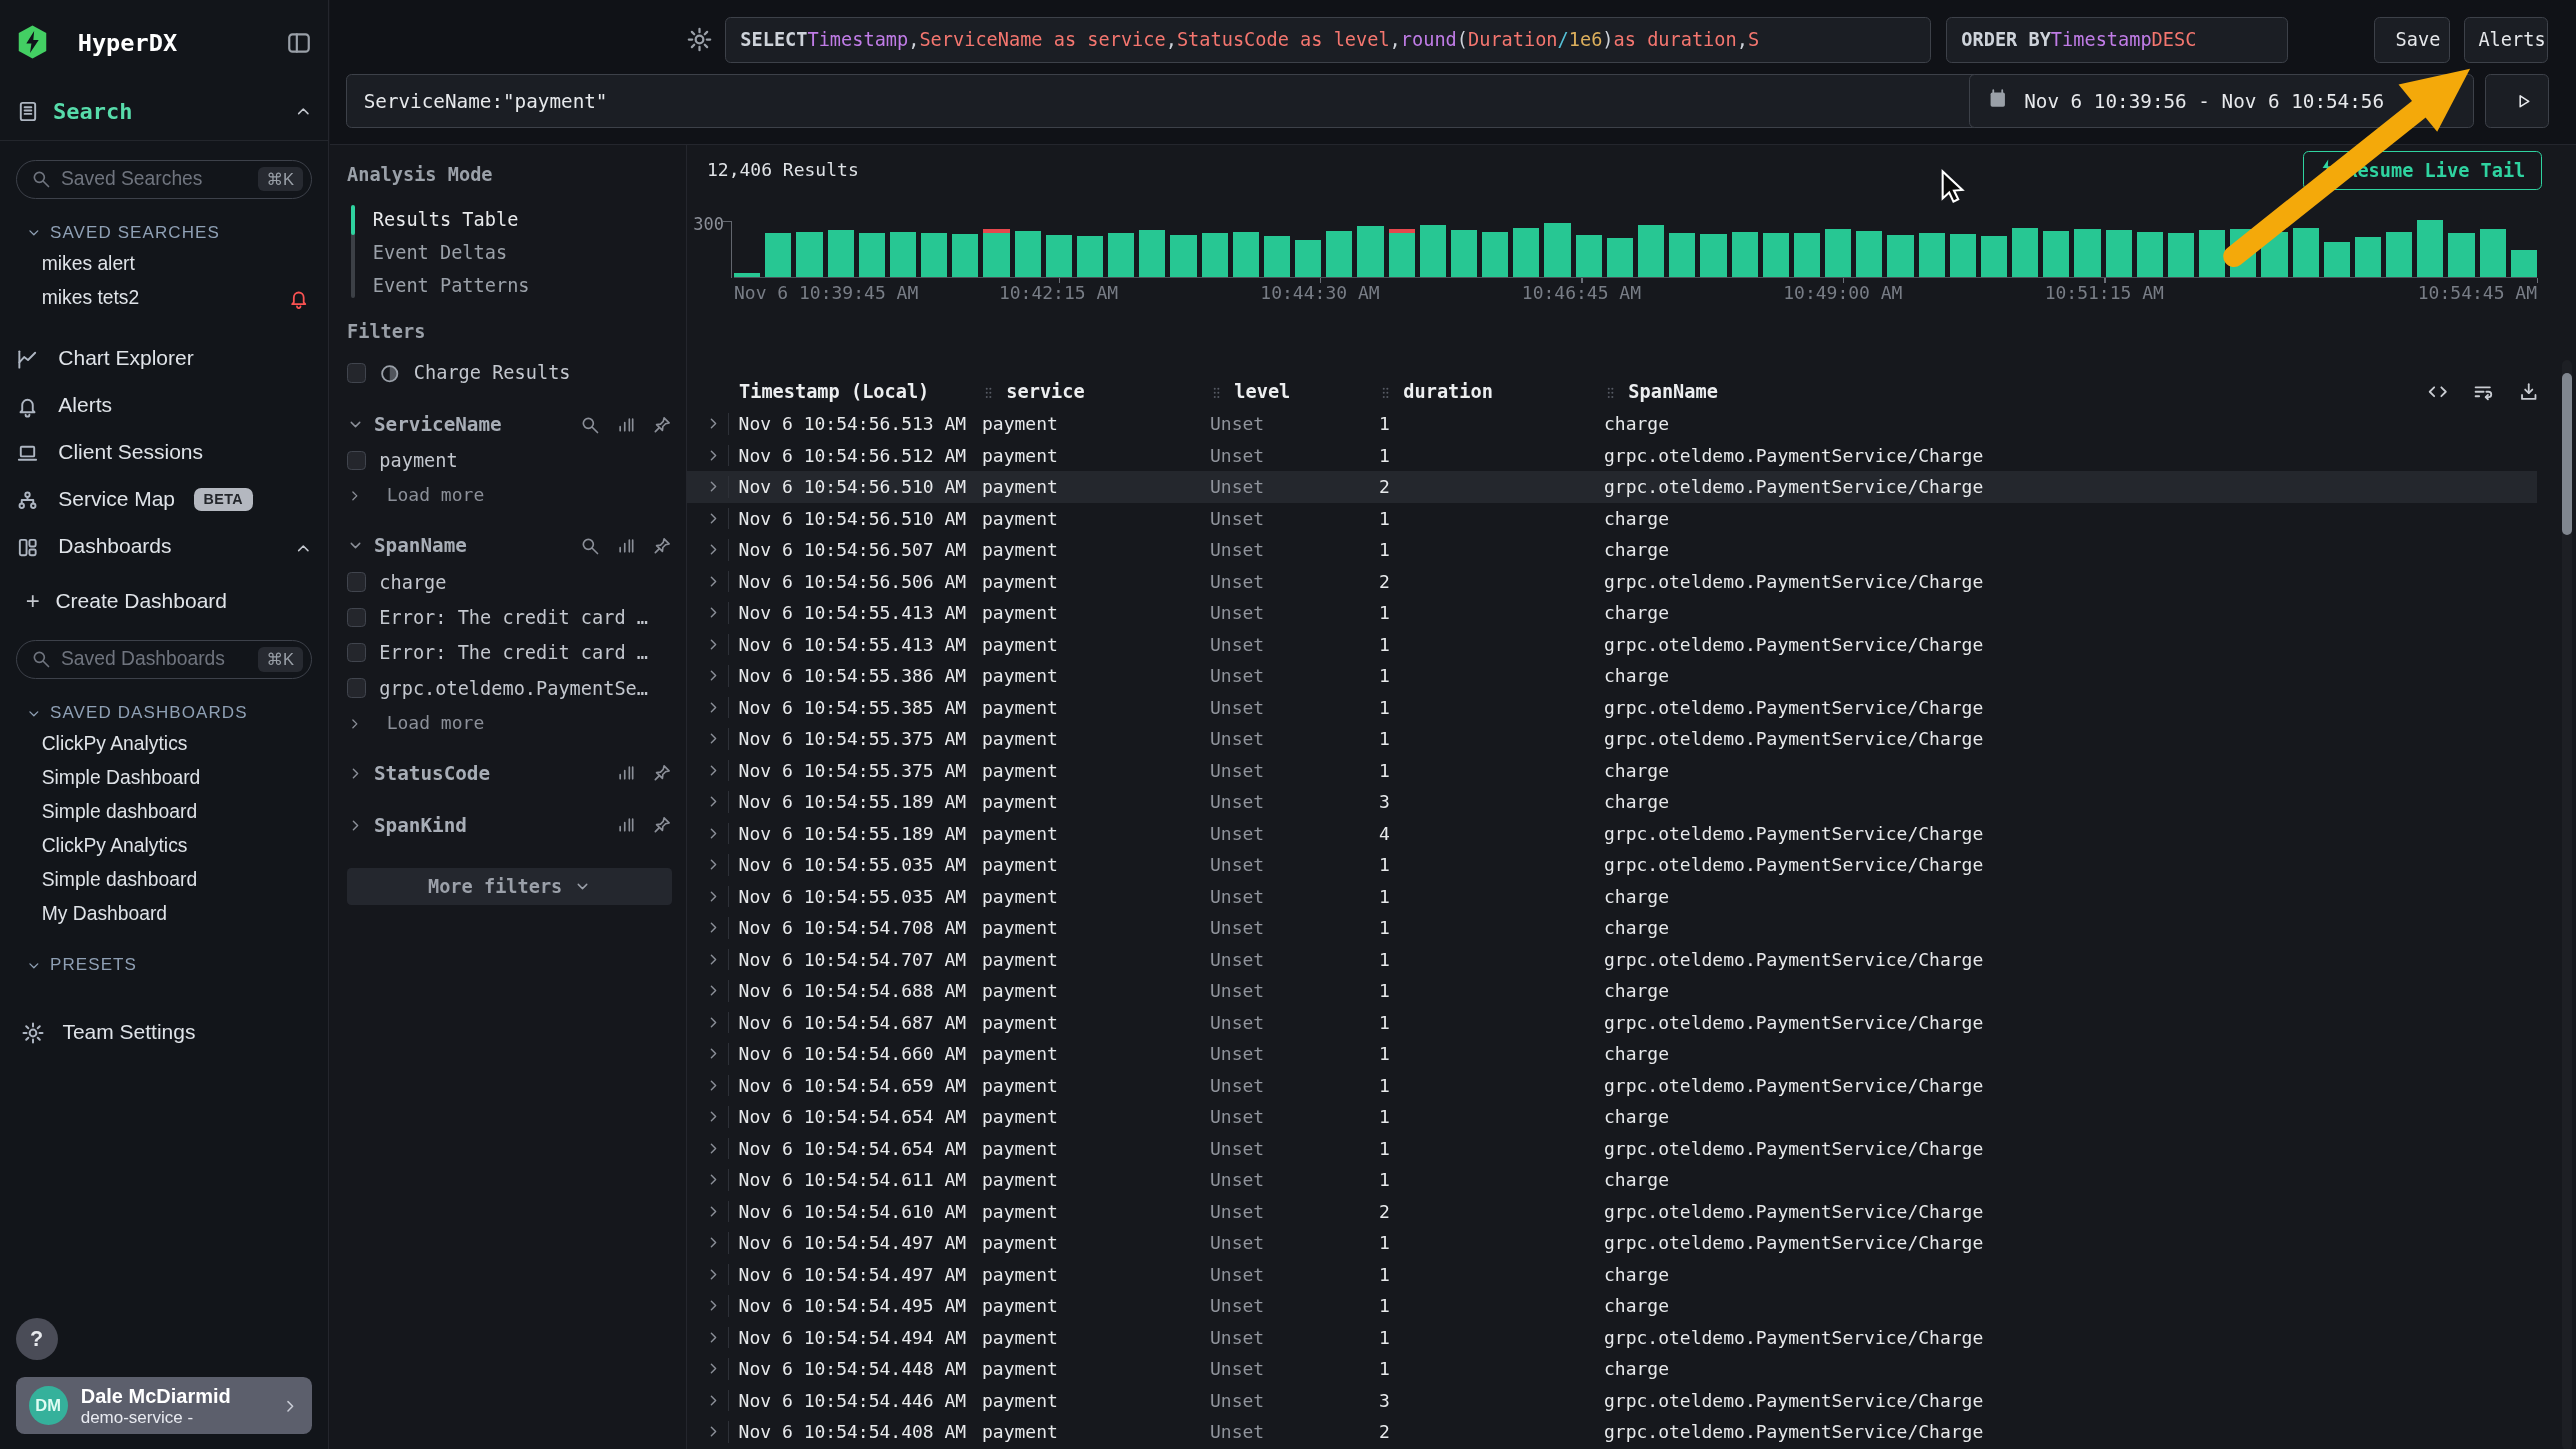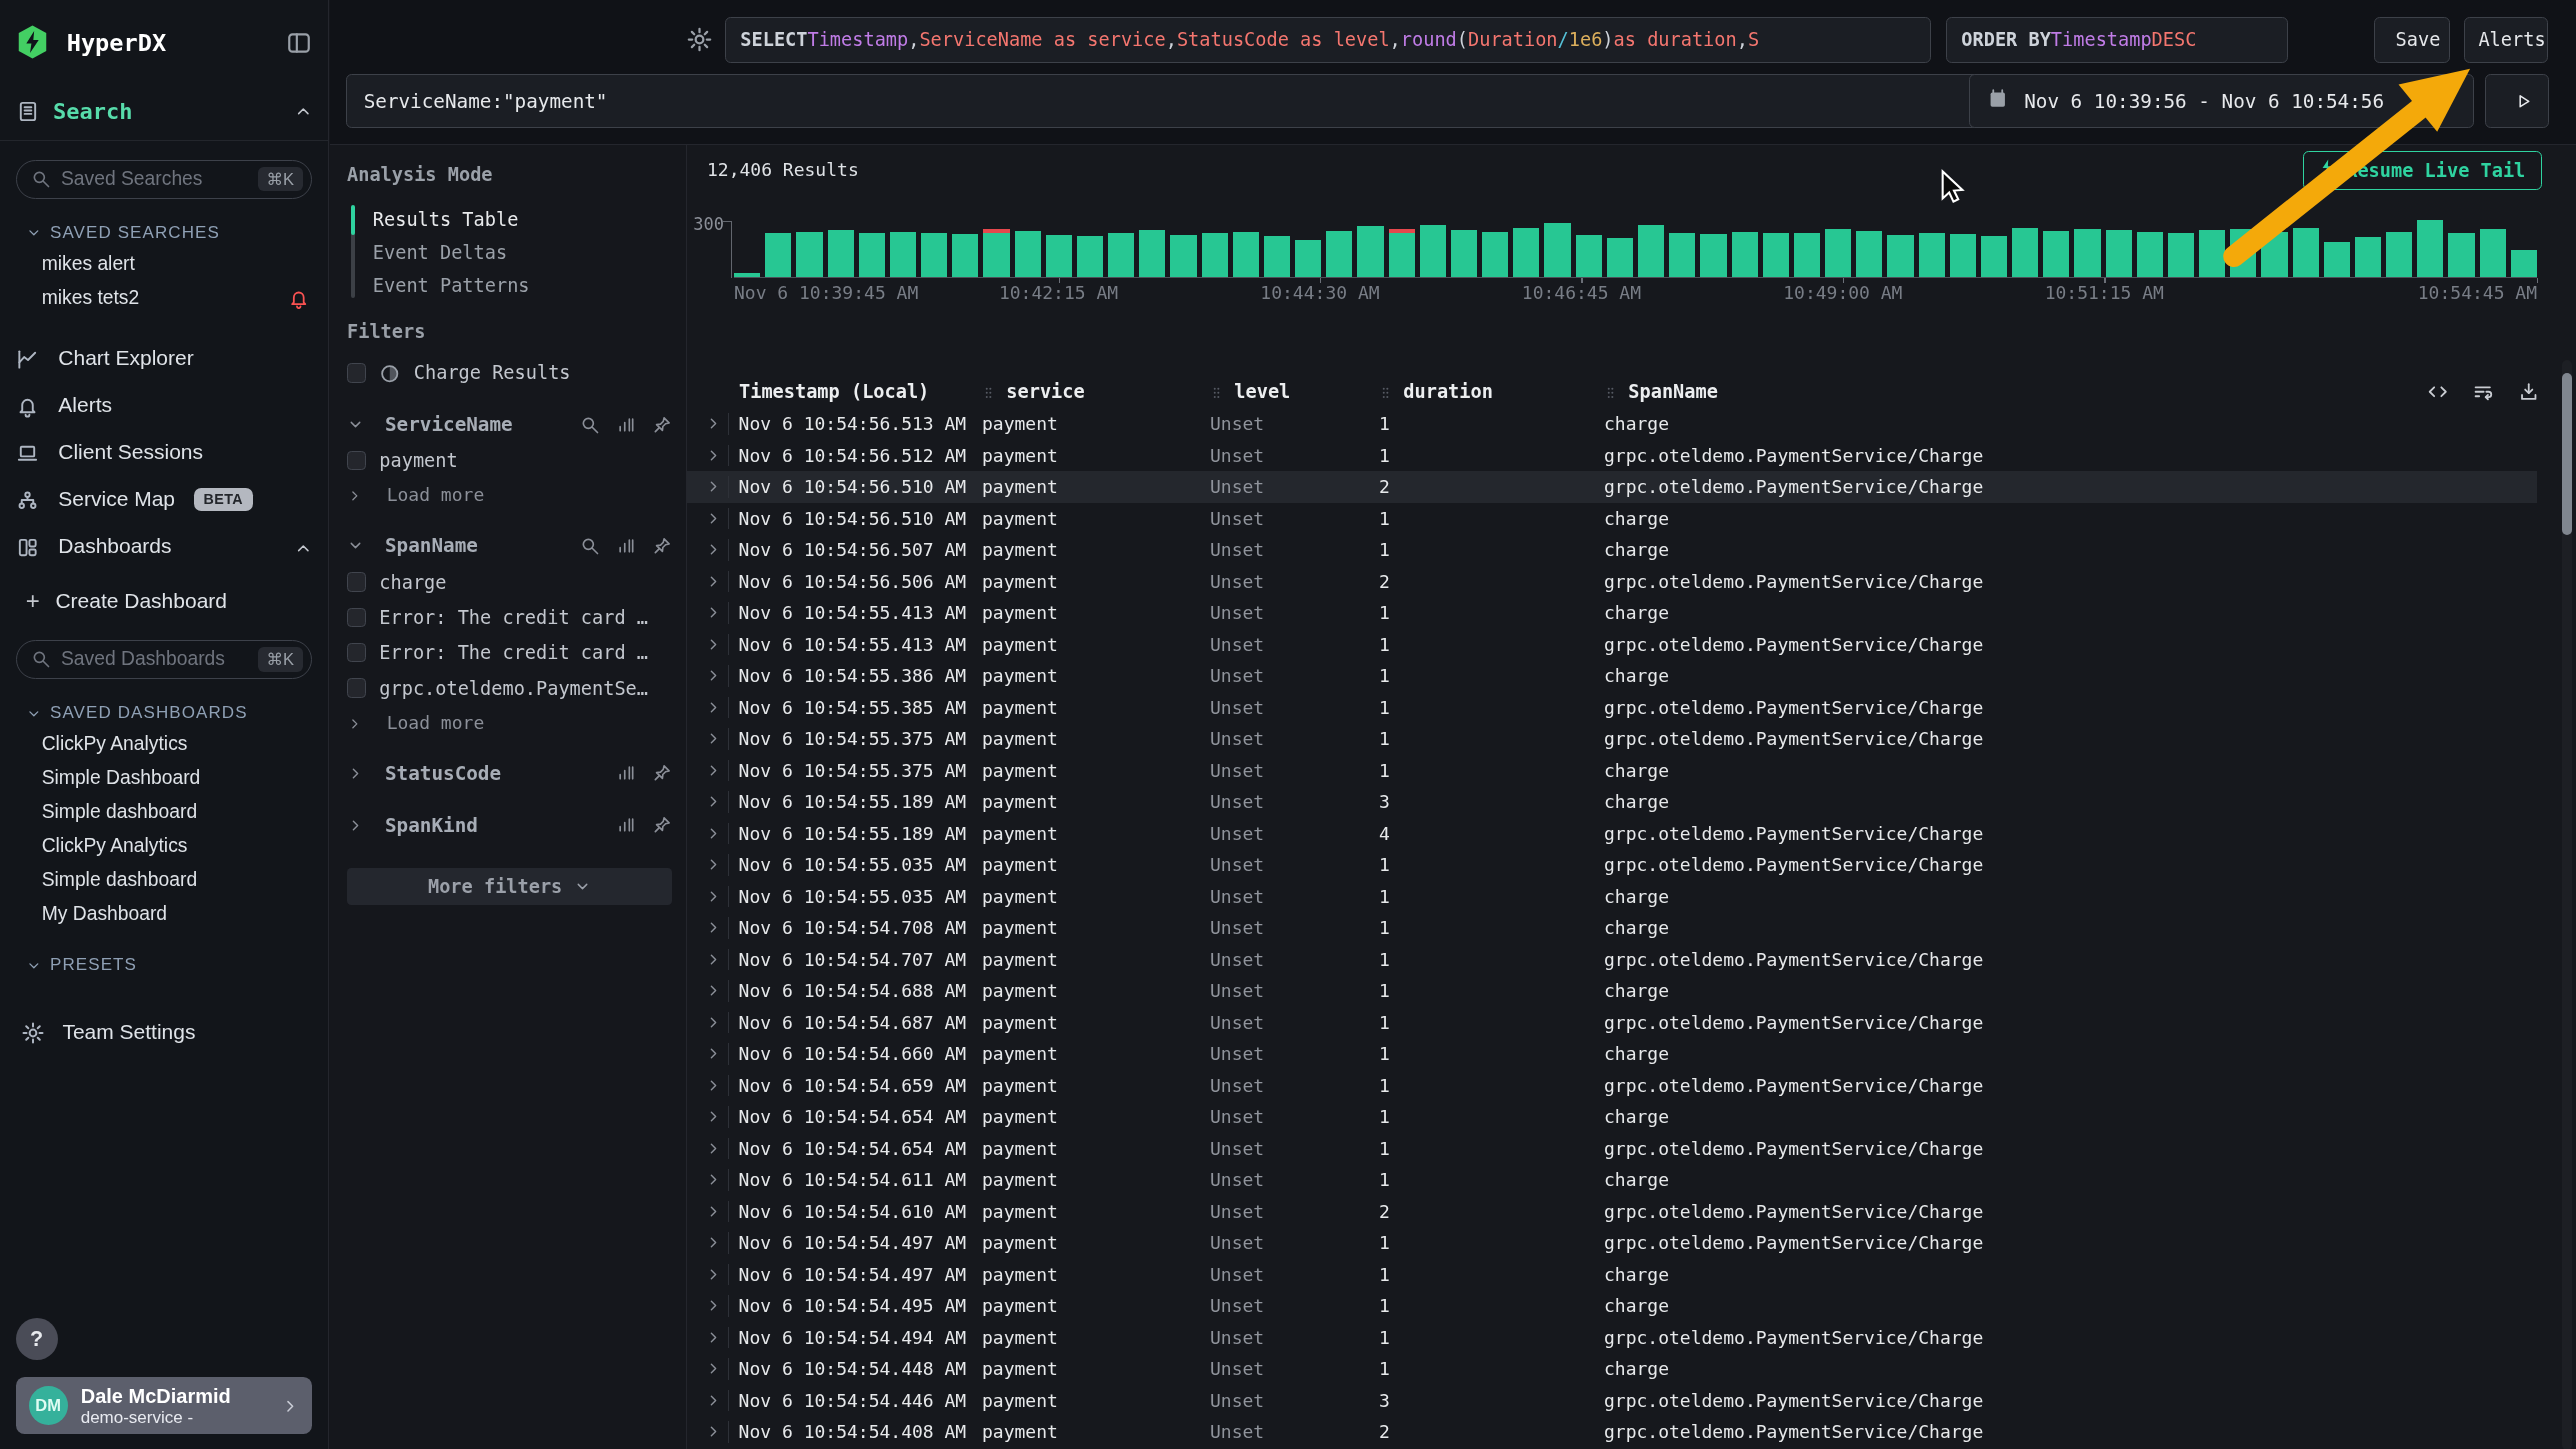--- a/index.html
+++ b/index.html
@@ -8,21 +8,21 @@
          font-family:"Liberation Sans", sans-serif; color:#e7e9ec; }
 
   svg.ic { display:inline-block; vertical-align:middle; fill:none;
            stroke:currentColor; stroke-width:2; stroke-linecap:round; stroke-linejoin:round; }
 
   
   #sidebar { position:absolute; left:0; top:0; width:329px; height:1450px;
              background:#12151a; border-right:0.7px solid #24262d;
              display:flex; flex-direction:column; padding:0 15.7px; }
   .logo-row { height:86px; display:flex; align-items:center; justify-content:space-between; }
-  .brand { display:flex; align-items:center; gap:18px; }
+  .brand { display:flex; align-items:center; gap:29px; }
   .brand-name { font-family:"DejaVu Sans Mono",monospace; font-weight:bold; font-size:23.6px; color:#fff; }
   .panel-btn { color:#9aa0a8; }
   .searchnav-row { height:50px; display:flex; align-items:center; gap:14.3px; color:#57dcab; }
   .searchnav-label { font-family:"DejaVu Sans Mono",monospace; font-weight:bold; font-size:22px; }
   .searchnav-row .bookic { color:#aeb6c2; }
   .searchnav-row .chev { margin-left:auto; color:#c2c6cd; }
   .side-divider { height:0.7px; background:#23262c; margin:4.3px -15.7px 0 -15.7px; }
 
   .pill { margin-top:18.6px; height:39px; border:0.7px solid #3d414a; border-radius:20px;
           display:flex; align-items:center; padding:0 8.6px 0 14.3px; gap:10px; color:#6f747e; }
@@ -102,21 +102,21 @@
   .mode-list { position:relative; margin:18.6px 0 0 4.3px; }
   .mode-track { position:absolute; left:0; top:4.3px; bottom:4.3px; width:3.6px; background:#3c4046; border-radius:2.1px; }
   .mode-item { position:relative; height:33px; display:flex; align-items:center; padding-left:21.5px;
                font-size:18.6px; color:#9aa0a8; cursor:pointer; }
   .mode-item.active { color:#e8eaec; }
   .mode-item.active::before { content:""; position:absolute; left:0; top:1.4px; bottom:1.4px; width:3.6px;
                               background:#2fd3a0; border-radius:2.1px; z-index:1; }
   .denoise-row { display:flex; align-items:center; gap:13px; margin-top:20px; color:#c3c7ce; font-size:18.6px; }
   .cb { width:19.3px; height:19.3px; border:1.4px solid #41454e; background:#24262c; border-radius:4.3px; flex:none; }
   .den-ic { color:#9aa0a8; }
-  .fgroup-head { display:flex; align-items:center; gap:21px; margin-top:29px; }
+  .fgroup-head { display:flex; align-items:center; gap:10px; margin-top:29px; }
   .fgroup-name { font-weight:bold; font-size:19.3px; color:#a7adb6; }
   .fgroup-icons { margin-left:auto; display:flex; gap:15.7px; color:#8b8f98; }
   .fgroup-head .chev { color:#8b8f98; }
   .fopt { display:flex; align-items:center; gap:13px; margin-top:14.3px; color:#c3c7ce; font-size:18.6px;
           white-space:nowrap; overflow:hidden; }
   .load-more { display:flex; align-items:center; gap:24px; margin-top:13px; color:#8b8f98; font-size:18px; }
   .more-filters { margin-top:31.5px; height:37px; background:#24272e; border-radius:4.3px;
                   display:flex; align-items:center; justify-content:center; gap:11.4px;
                   color:#9ba0a9; font-weight:bold; font-size:18.6px; cursor:pointer; }
 

